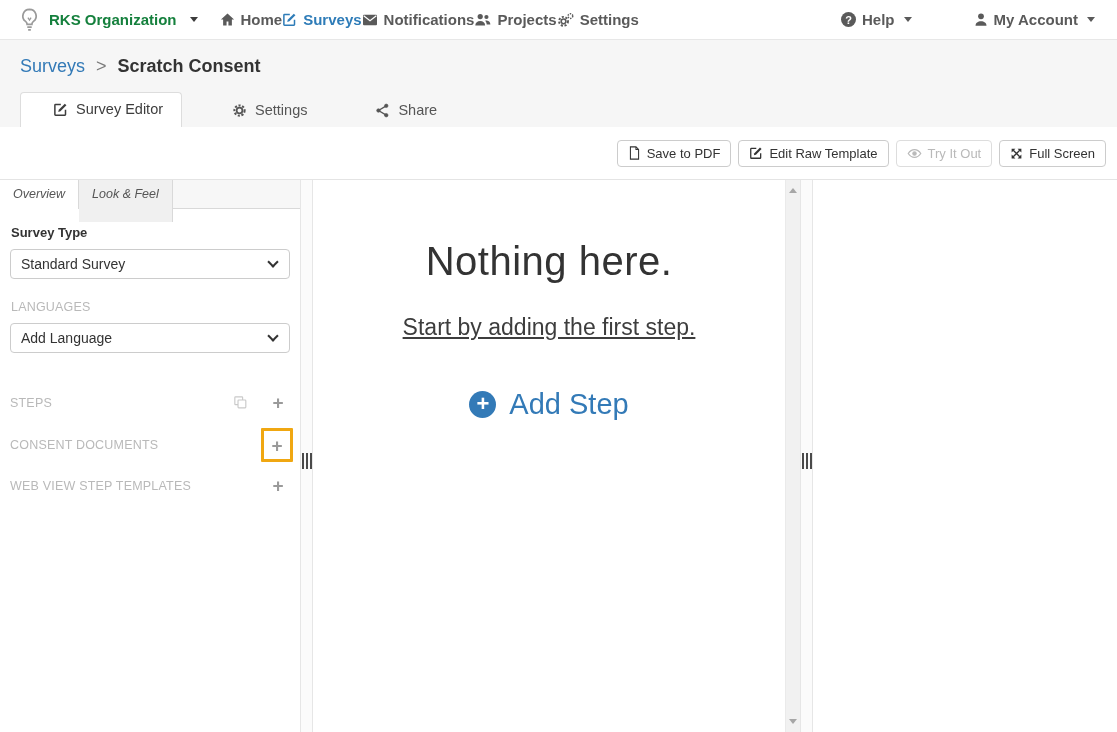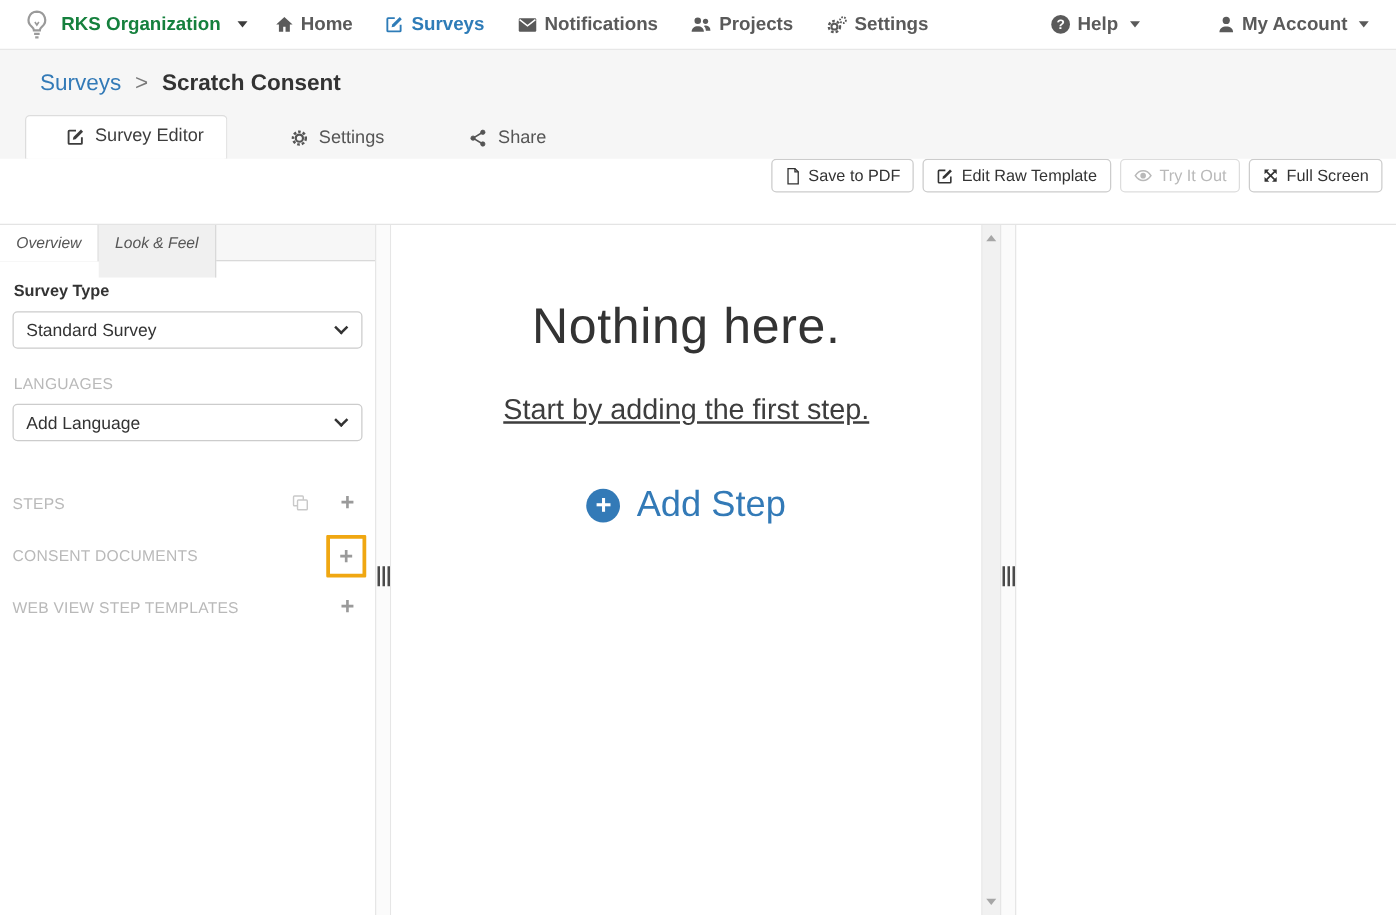--- a/index.html
+++ b/index.html
@@ -11,58 +11,58 @@
   }
   svg { display:block; }
 
   
   .navbar {
     height:40px; background:#fff; border-bottom:1px solid #e7e7e7;
     display:flex; align-items:center; padding:0 22px 0 20px;
   }
   .brand { display:flex; align-items:center; gap:10px; margin-right:22px; cursor:pointer; }
   .brand-label { font-size:15px; font-weight:bold; color:#15803d; }
-  .nav-links { display:flex; align-items:center; gap:26px; }
+  .nav-links { display:flex; align-items:center; }
   .nav-item {
     display:flex; align-items:center; gap:6px;
     font-size:15px; font-weight:bold; color:#5a5a5a; cursor:pointer;
   }
   .nav-item.active { color:#2e7cb8; }
   .nav-right { margin-left:auto; display:flex; align-items:center; gap:62px; }
   .caret {
     width:0; height:0; border-left:4px solid transparent; border-right:4px solid transparent;
     border-top:5px solid currentColor; margin-left:3px; display:inline-block;
   }
   .qcircle {
     width:15px; height:15px; border-radius:50%; background:#5a5a5a; color:#fff;
     display:inline-flex; align-items:center; justify-content:center;
     font-size:11px; font-weight:bold;
   }
   .qcircle::after { content:"?"; }
 
   
   .page-header { height:87px; background:#f6f6f6; position:relative; }
-  .breadcrumb { padding:16px 0 0 32px; font-size:18px; }
+  .breadcrumb { padding:16px 0 0 20px; font-size:18px; }
   .crumb-link { color:#337ab7; cursor:pointer; text-decoration:none; }
   .crumb-sep { color:#7a7a7a; margin:0 6px; }
   .crumb-current { color:#333; font-weight:bold; }
   .page-tabs { position:absolute; left:20px; bottom:0; display:flex; align-items:flex-end; }
   .ptab {
     display:flex; align-items:center; gap:8px; font-size:14.5px; color:#555;
     padding:8px 18px 9px 32px; cursor:pointer;
   }
   .ptab.active {
     background:#fff; border:1px solid #ddd; border-bottom:none;
     border-radius:4px 4px 0 0; color:#3d3d3d; padding-bottom:10px;
   }
   .ptab + .ptab { margin-left:18px; }
 
   
   .toolbar {
-    height:52px; background:#fff; display:flex; 
+    height:52px; background:#fff; display:flex; align-items:center;
     justify-content:flex-end; gap:7px; padding-right:11px;
   }
   .tbtn {
     display:inline-flex; align-items:center; gap:6px; height:27px;
     background:#fff; border:1px solid #ccc; border-radius:4px;
     padding:0 10px; font-size:13px; color:#333; cursor:pointer;
     font-family:"Liberation Sans", sans-serif;
   }
   .tbtn.disabled { color:#b9b9b9; border-color:#ddd; cursor:default; }
 

